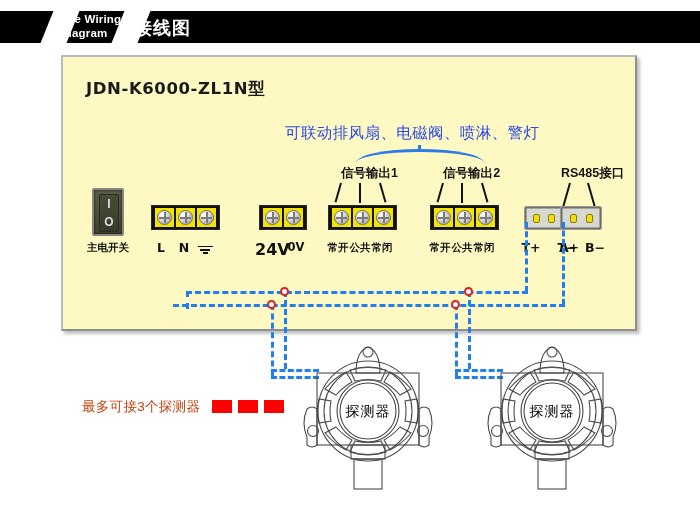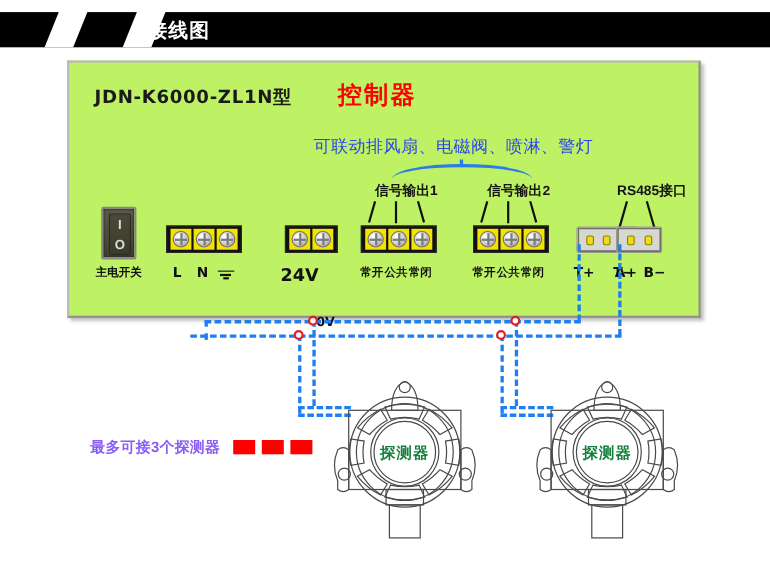--- a/index.html
+++ b/index.html
@@ -32,22 +32,22 @@
   }
   .banner-cn {
     position: absolute; left: 134px; top: 16px;
     color: #ffffff; font-size: 18px; font-weight: bold;
     letter-spacing: 1px;
   }
 
   
   .panel {
     position: absolute; left: 61px; top: 55px;
-    width: 576px; height: 234px;
-    background: #bef264;
+    width: 576px; height: 276px;
+    background: #fef9c3;
     border: 2px solid #b9b9b9;
     border-right-color: #8f8f8f; border-bottom-color: #8f8f8f;
     box-shadow: 3px 3px 3px rgba(120,120,120,.45);
   }
   .model-no {
     position: absolute; left: 23px; top: 21px;
     font-size: 16.5px; font-weight: bold; color: #1a1a1a;
     letter-spacing: .6px;
     font-family: "DejaVu Sans", "Liberation Sans", sans-serif;
   }
@@ -178,49 +178,52 @@
     background: #ffffff;
   }
 
   .note-red {
     position: absolute; left: 135px; top: 307px;
     font-size: 15.5px; font-weight: bold; color: #ff1a1a;
     letter-spacing: .5px;
   }
   .note-blue {
     position: absolute; left: 82px; top: 398px;
-    font-size: 13.5px; font-weight: bold; color: #8b5cf6;
+    font-size: 13.5px; font-weight: normal; color: #c2410c;
     letter-spacing: .3px;
   }
   .redblocks { position: absolute; left: 212px; top: 400px; display: flex; gap: 6px; }
   .redblocks s { display:block; width: 20px; height: 13px; background: #ff0000; text-decoration:none; }
 
   
   .detector { position: absolute; width: 150px; height: 165px; }
   .detector svg { display: block; }
   .det-label {
     position: absolute; width: 100%; text-align: center;
-    font-size: 14px; font-weight: bold; color: #15803d;
+    font-size: 14px; font-weight: normal; color: #000000;
     letter-spacing: 1px;
   }
 </style>
 </head>
 <body>
 
 <div id="root">
 
   <div class="banner"></div>
   <div class="banner-slash slash-a"></div>
   <div class="banner-slash slash-b"></div>
+  <div class="banner-en">
+    <div>The Wiring</div>
+    <div>Diagram</div>
+  </div>
   <div class="banner-cn">接线图</div>
 
   <div class="panel">
 
     <div class="model-no">JDN-K6000-ZL1N型</div>
-    <div class="panel-title">控制器</div>
     <div class="panel-sub">可联动排风扇、电磁阀、喷淋、警灯</div>
 
     <div class="brace"></div>
     <div class="brace-tip"></div>
 
     <div class="grp-label grp-sig1">信号输出1</div>
     <div class="grp-label grp-sig2">信号输出2</div>
     <div class="grp-label grp-485">RS485接口</div>
 
     <div class="tick" style="left:277px; top:126px; transform:rotate(16deg);"></div>
@@ -263,21 +266,21 @@
 
     <div class="tblock" style="left:196px; top:148px;">
       <div class="screw">
           <i></i>
         </div>
       <div class="screw">
           <i></i>
         </div>
     </div>
     <div class="cap lat" style="left:192px; top:183px; width:28px; font-size:16px;">24V</div>
-    <div class="cap lat" style="left:220px; top:183px; width:26px; font-size:11.5px;margin-top:45px;">0V</div>
+    <div class="cap lat" style="left:220px; top:183px; width:26px; font-size:11.5px;">0V</div>
 
     <div class="tblock" style="left:265px; top:148px;">
       <div class="screw">
           <i></i>
         </div>
       <div class="screw">
           <i></i>
         </div>
       <div class="screw">
           <i></i>

